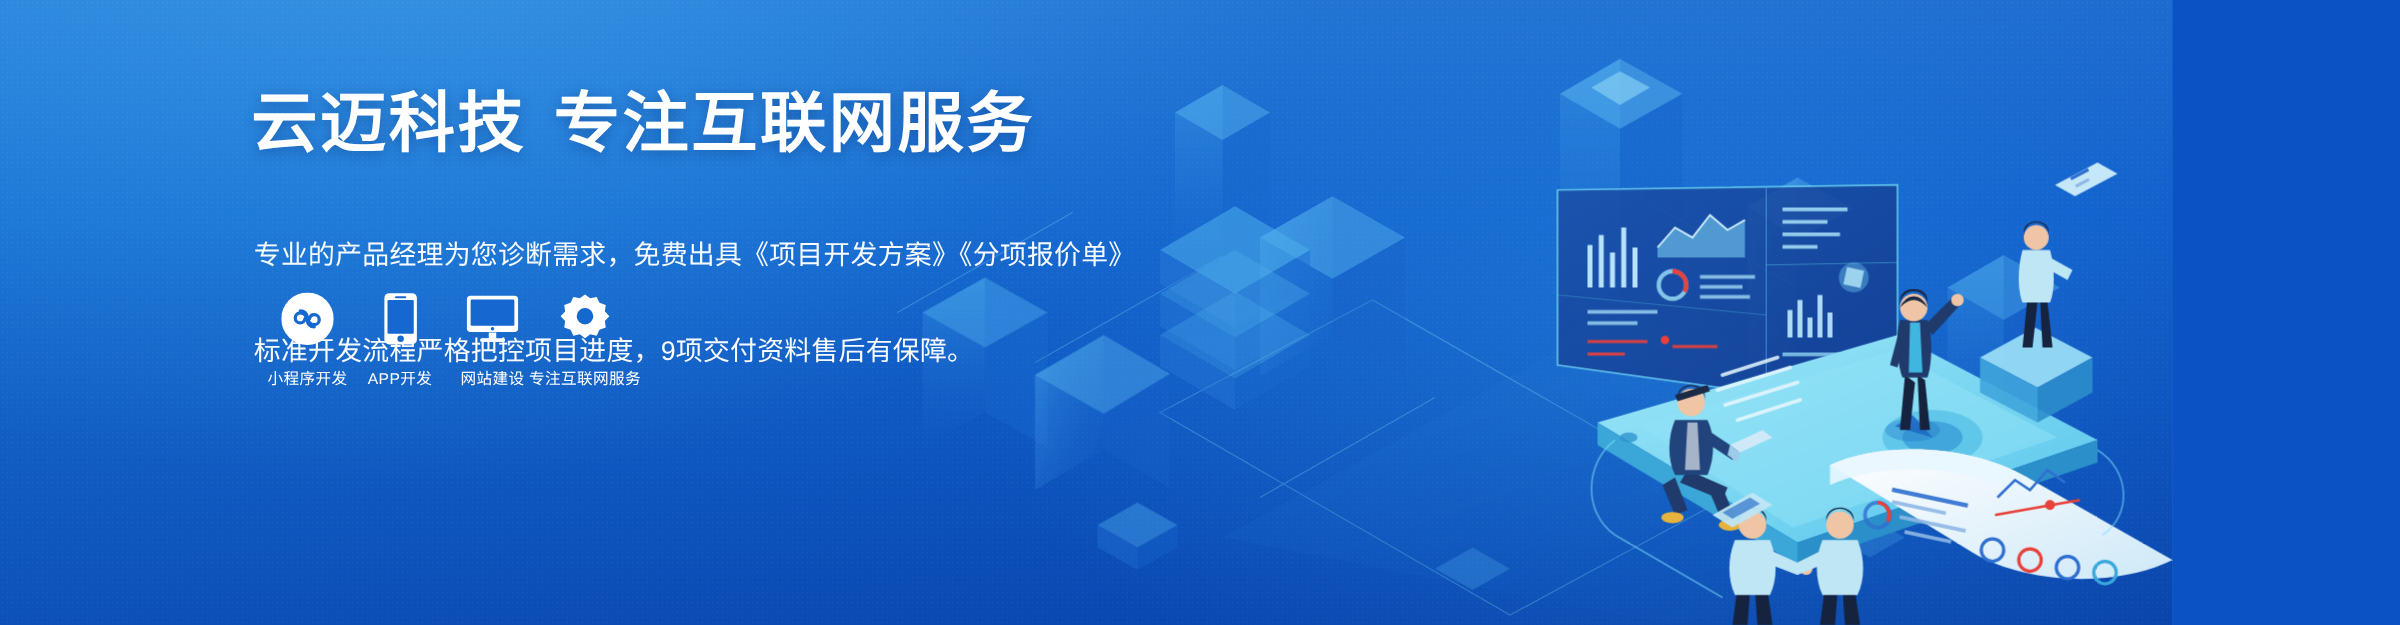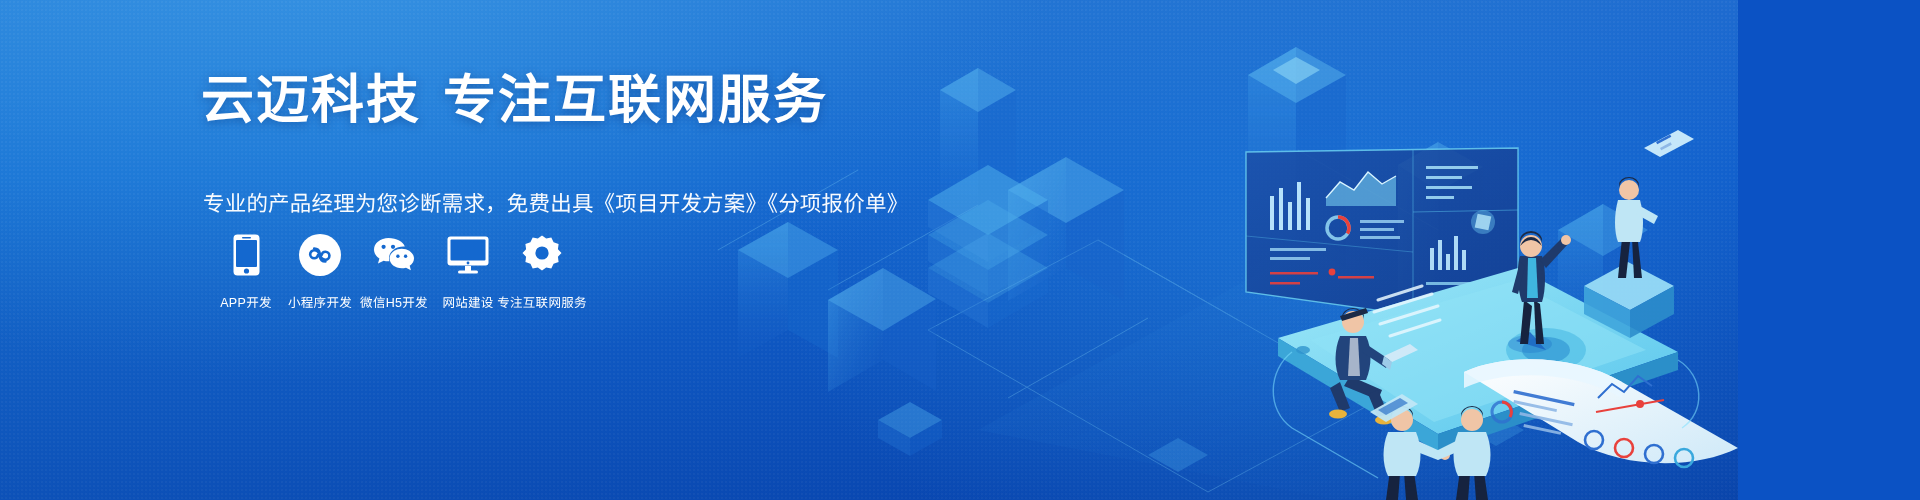--- a/index.html
+++ b/index.html
@@ -423,60 +423,48 @@
   </div>
 
   <div class="content">
 
     <h1 class="headline">
       <span>云迈科技</span><span class="gap"></span><span>专注互联网服务</span>
     </h1>
 
     <div class="subtitle">
       <div class="sub-line">专业的产品经理为您诊断需求，免费出具《项目开发方案》《分项报价单》</div>
+      <div class="sub-line">标准开发流程严格把控项目进度，9项交付资料售后有保障。</div>
     </div>
 
     <div class="services">
+
+      <div class="service">
+        <span class="service-icon">
+          <svg width="42" height="42" viewBox="0 0 42 42" xmlns="http://www.w3.org/2000/svg">
+            <circle cx="21" cy="21" r="21" fill="#ffffff"></circle>
+            <path d="M15.2 14.6c3.4 0 5.2 2.4 5.6 5.2.5 3 2 5.9 5.6 5.9 2.3 0 4-1.8 4-4s-1.7-4-4-4c-2 0-3.4 1.4-3.8 3.3" fill="none" stroke="#1468cf" stroke-width="2.6" stroke-linecap="round"></path>
+            <path d="M26.4 27.4c-3.4 0-5.2-2.4-5.6-5.2-.5-3-2-5.9-5.6-5.9-2.3 0-4 1.8-4 4s1.7 4 4 4c2 0 3.4-1.4 3.8-3.3" fill="none" stroke="#1468cf" stroke-width="2.6" stroke-linecap="round"></path>
+          </svg>
+        </span>
+        <span class="service-label">小程序开发</span>
+      </div>
 
       <div class="service">
         <span class="service-icon">
           <svg width="27" height="42" viewBox="0 0 27 42" xmlns="http://www.w3.org/2000/svg">
             <rect x="0.5" y="0.5" width="26" height="41" rx="4" fill="#ffffff"></rect>
             <rect x="3" y="6" width="21" height="27" rx="1" fill="#1468cf"></rect>
             <rect x="9" y="3" width="9" height="1.6" rx="0.8" fill="#1468cf"></rect>
             <circle cx="13.5" cy="37" r="2.6" fill="#1468cf"></circle>
           </svg>
         </span>
         <span class="service-label">APP开发</span>
       </div>
 
-      <div class="service">
-        <span class="service-icon">
-          <svg width="42" height="42" viewBox="0 0 42 42" xmlns="http://www.w3.org/2000/svg">
-            <circle cx="21" cy="21" r="21" fill="#ffffff"></circle>
-            <path d="M15.2 14.6c3.4 0 5.2 2.4 5.6 5.2.5 3 2 5.9 5.6 5.9 2.3 0 4-1.8 4-4s-1.7-4-4-4c-2 0-3.4 1.4-3.8 3.3" fill="none" stroke="#1468cf" stroke-width="2.6" stroke-linecap="round"></path>
-            <path d="M26.4 27.4c-3.4 0-5.2-2.4-5.6-5.2-.5-3-2-5.9-5.6-5.9-2.3 0-4 1.8-4 4s1.7 4 4 4c2 0 3.4-1.4 3.8-3.3" fill="none" stroke="#1468cf" stroke-width="2.6" stroke-linecap="round"></path>
-          </svg>
-        </span>
-        <span class="service-label">小程序开发</span>
-      </div>
-
-      <div class="service">
-        <span class="service-icon">
-          <svg width="44" height="38" viewBox="0 0 44 38" xmlns="http://www.w3.org/2000/svg">
-            <path d="M16.5 2C8.5 2 2 7.2 2 13.6c0 3.6 2.1 6.8 5.4 8.9L6 27.6l5.6-2.9c1.5.4 3.2.6 4.9.6h.9c-.3-1-.4-2-.4-3 0-6.6 6.4-11.9 14.3-11.9.5 0 1 0 1.5.1C31.4 5.7 24.6 2 16.5 2z" fill="#ffffff"></path>
-            <circle cx="11.6" cy="10.8" r="2.1" fill="#1468cf"></circle>
-            <circle cx="21" cy="10.8" r="2.1" fill="#1468cf"></circle>
-            <path d="M42 22.5c0-5.4-5.5-9.8-12.2-9.8S17.6 17.1 17.6 22.5s5.5 9.8 12.2 9.8c1.5 0 2.9-.2 4.2-.6l4.9 2.5-1.2-4.4c2.7-1.8 4.3-4.5 4.3-7.3z" fill="#ffffff"></path>
-            <circle cx="25.9" cy="20.3" r="1.7" fill="#1468cf"></circle>
-            <circle cx="33.6" cy="20.3" r="1.7" fill="#1468cf"></circle>
-          </svg>
-        </span>
-        <span class="service-label">微信H5开发</span>
-      </div>
 
       <div class="service">
         <span class="service-icon">
           <svg width="42" height="38" viewBox="0 0 42 38" xmlns="http://www.w3.org/2000/svg">
             <rect x="0.5" y="0.5" width="41" height="29" rx="3" fill="#ffffff"></rect>
             <rect x="3.5" y="3.5" width="35" height="21" rx="1" fill="#1468cf"></rect>
             <circle cx="21" cy="27" r="1.4" fill="#1468cf"></circle>
             <rect x="18" y="30" width="6" height="5" fill="#ffffff"></rect>
             <rect x="11" y="34.5" width="20" height="3" rx="1.5" fill="#ffffff"></rect>
           </svg>

